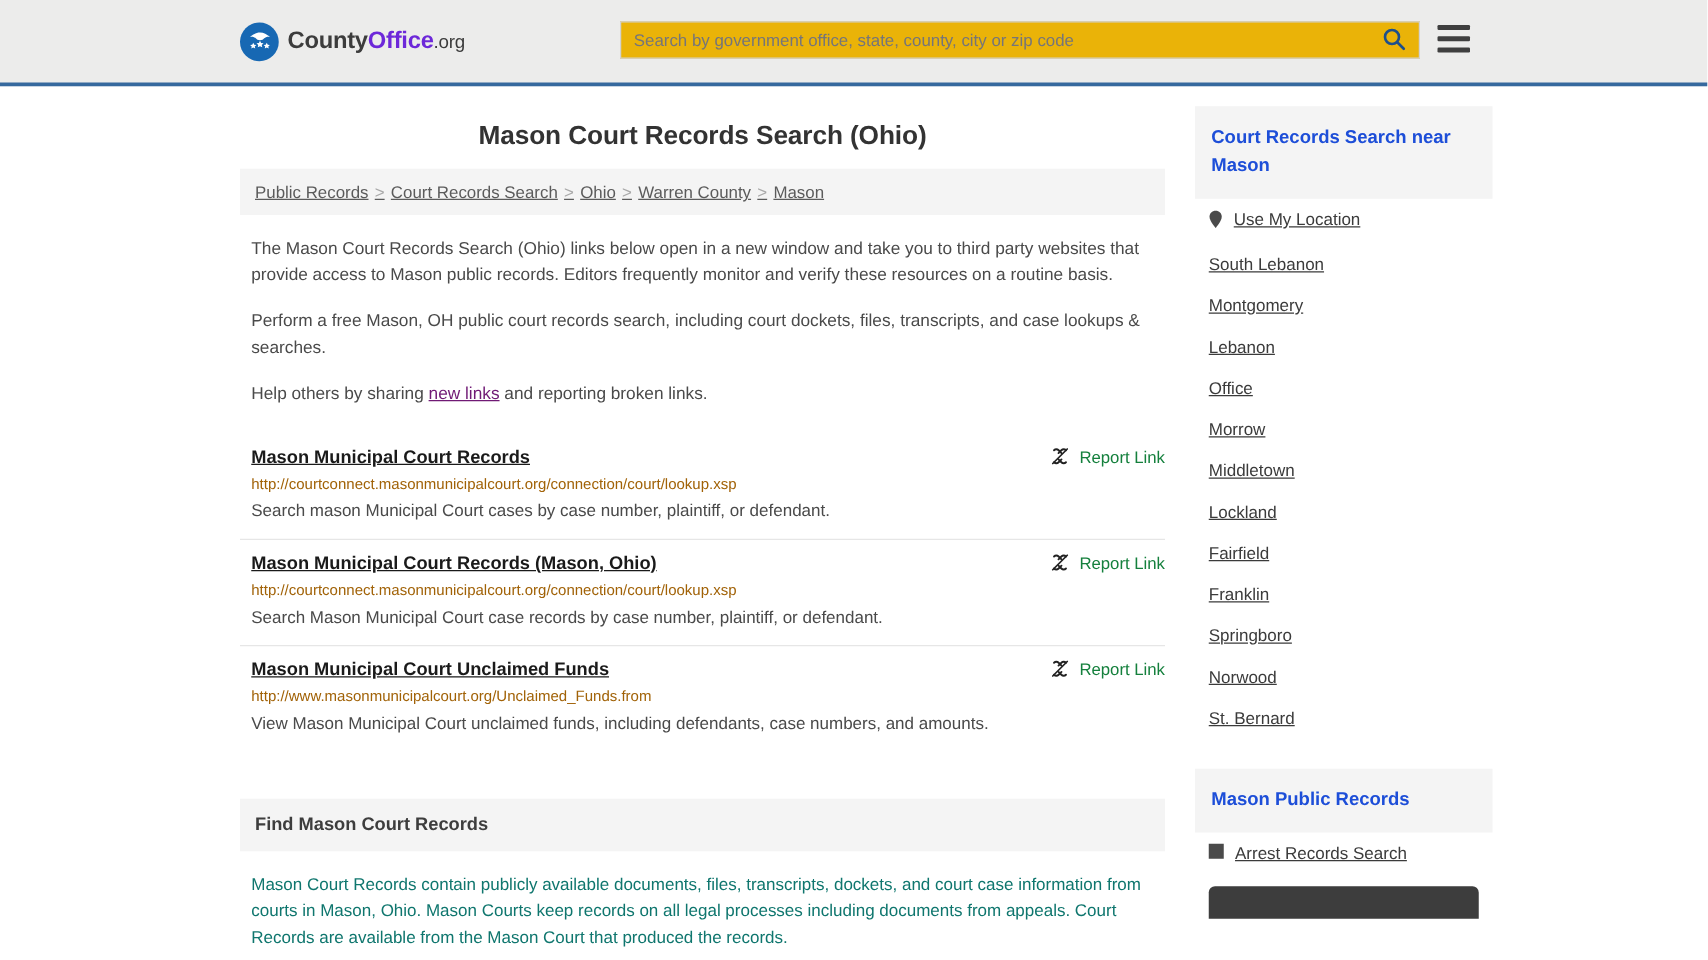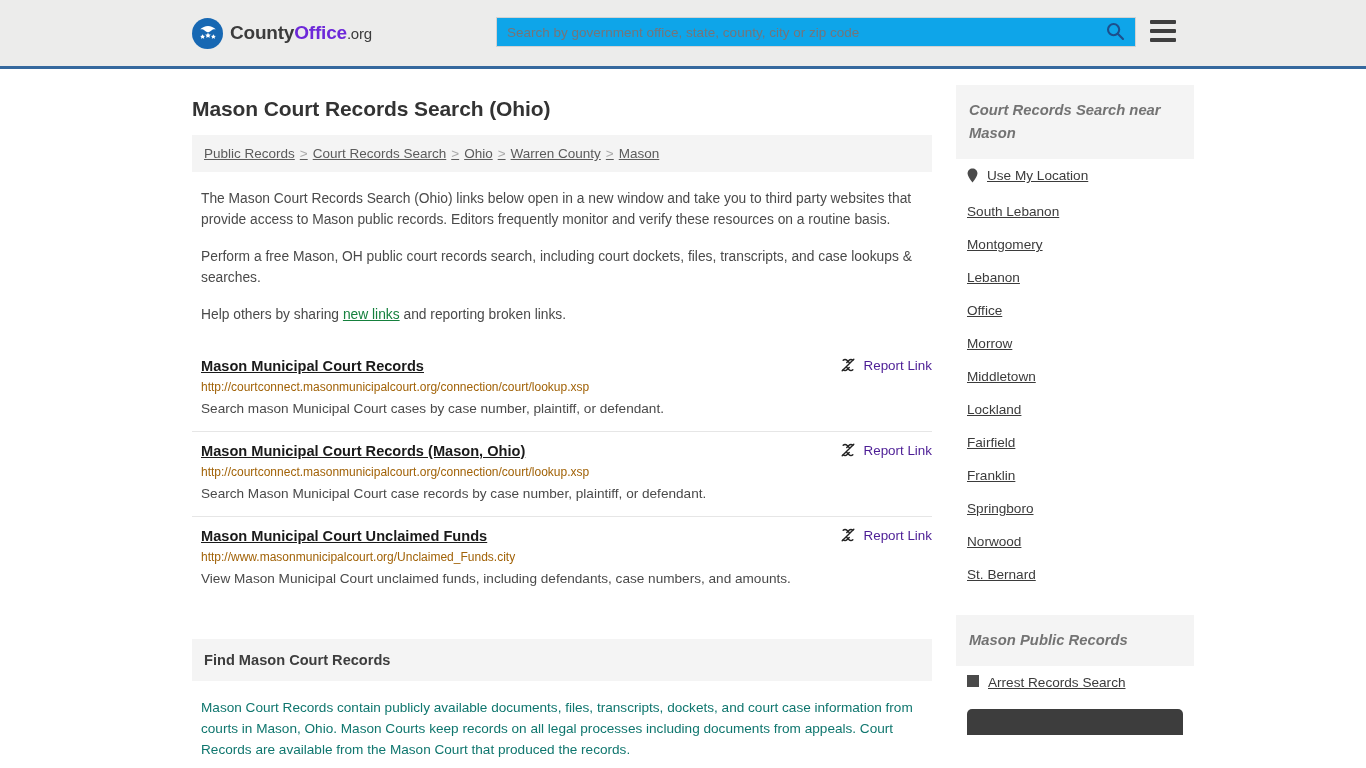--- a/index.html
+++ b/index.html
@@ -39,21 +39,21 @@
     font-size:19px; letter-spacing:-0.2px;
     color:#3c3c3c; font-weight:400; white-space:nowrap;
   }
   .logo-text .b { color:#6d28d9; font-weight:700; }
   .logo-text .c { font-weight:700; color:#3c3c3c;}
   .logo-text .org { font-size:15px; color:#3c3c3c; }
 
   .search-wrap {
     position:absolute; left:496px; top:17px;
     width:640px; height:30px;
-    background:#0ea5e9;
+    background:#eab308;
     border:1px solid #d2d2d2;
     display:flex; align-items:center;
   }
   .search-input {
     flex:1; border:0; outline:0; height:28px;
     padding:0 10px; font-size:13.5px;
     color:#444; background:transparent;
     font-family:"Liberation Sans", sans-serif;
   }
   .search-input::placeholder { color:#75757a; }
@@ -75,77 +75,76 @@
     padding:0 192px;
     display:flex;
     gap:24px;
     padding-top:16px;
   }
   .main { width:740px; flex:none; }
   .side { width:238px; flex:none; }
 
   h1.page-title {
     font-size:21px; font-weight:700; color:#333;
-    margin:12px 0 14px 0; letter-spacing:-0.1px;
+    margin:12px 0 14px 0; letter-spacing:-0.1px;text-align:center;
   }
 
   .breadcrumb {
     background:#f4f4f4;
     padding:11px 12px;
     font-size:13.5px;
     color:#5b5b5b;
     text-decoration:underline;
   }
   .breadcrumb a { color:#5b5b5b; text-decoration:none; }
   .breadcrumb .sep { color:#a9a9a9; margin:0 5px; }
 
   .para {
     font-size:13.8px; line-height:21px; color:#4a4a4a;
     margin:16px 0 0 9px; max-width:716px;
   }
-  .para a { color:#15803d; text-decoration:underline; }
+  .para a { color:#701a75; text-decoration:underline; }
 
   .listings { margin-top:22px; }
   .listing {
     padding:10px 0 13px 9px;
     border-bottom:1px solid #e6e6e6;
     position:relative;
   }
   .listing:last-child { border-bottom:0; }
   .listing-title {
     font-size:14.6px; font-weight:700; color:#1a1a1a;
     text-decoration:underline; display:inline-block;
     margin-bottom:6px; cursor:pointer;
   }
   .listing-url {
     font-size:12px; color:#a16207; margin-bottom:5px; word-break:break-all;
   }
   .listing-desc { font-size:13.6px; color:#4a4a4a; line-height:19px; }
   .report {
     position:absolute; right:0; top:10px;
     display:flex; align-items:center; gap:8px;
-    font-size:13.4px; color:#4c1d95; cursor:pointer;
+    font-size:13.4px; color:#15803d; cursor:pointer;
   }
   .report svg { display:block; }
 
   .section-head {
     background:#f4f4f4;
     padding:13px 12px;
     font-size:14.6px; font-weight:700; color:#3d3d3d;
     margin-top:38px;
   }
   .section-body { font-size:13.6px; color:#0f766e; line-height:21px; margin:16px 0 0 9px; }
 
   
   .side-head {
     background:#f4f4f4;
     padding:14px 13px;
-    font-size:14.8px; font-weight:700; color:#737373;
+    font-size:14.8px; font-weight:700; color:#1d4ed8;
     line-height:23px;
-    font-style:italic;
   }
   .side-list { margin:0; padding:0; list-style:none; }
   .side-list li { padding:0; }
   .side-link {
     display:flex; align-items:flex-start; gap:9px;
     font-size:13.6px; color:#3b3b3b;
     text-decoration:underline;
     padding:9px 0 9px 11px;
     cursor:pointer;
   }
@@ -240,21 +239,21 @@
               <path d="M12.8 12.8 A2.6 2.6 0 0 1 9.1 12.8 L6.8 10.5" fill="none" stroke="#222" stroke-width="1.5" stroke-linecap="round"></path>
               <line x1="2.2" y1="13.8" x2="13.8" y2="2.2" stroke="#222" stroke-width="1.4" stroke-linecap="round"></line>
             </svg>
           </span>
           <span>Report Link</span>
         </div>
       </div>
 
       <div class="listing">
         <a class="listing-title">Mason Municipal Court Unclaimed Funds</a>
-        <div class="listing-url">http://www.masonmunicipalcourt.org/Unclaimed_Funds.city</div>
+        <div class="listing-url">http://www.masonmunicipalcourt.org/Unclaimed_Funds.from</div>
         <div class="listing-desc">View Mason Municipal Court unclaimed funds, including defendants, case numbers, and amounts.</div>
         <div class="report">
           <span>
             <svg width="16" height="16" viewBox="0 0 16 16">
               <path d="M3.2 3.2 A2.6 2.6 0 0 1 6.9 3.2 L9.2 5.5" fill="none" stroke="#222" stroke-width="1.5" stroke-linecap="round"></path>
               <path d="M12.8 3.2 A2.6 2.6 0 0 0 9.1 3.2 L6.8 5.5" fill="none" stroke="#222" stroke-width="1.5" stroke-linecap="round"></path>
               <path d="M3.2 12.8 A2.6 2.6 0 0 0 6.9 12.8 L9.2 10.5" fill="none" stroke="#222" stroke-width="1.5" stroke-linecap="round"></path>
               <path d="M12.8 12.8 A2.6 2.6 0 0 1 9.1 12.8 L6.8 10.5" fill="none" stroke="#222" stroke-width="1.5" stroke-linecap="round"></path>
               <line x1="2.2" y1="13.8" x2="13.8" y2="2.2" stroke="#222" stroke-width="1.4" stroke-linecap="round"></line>
             </svg>

